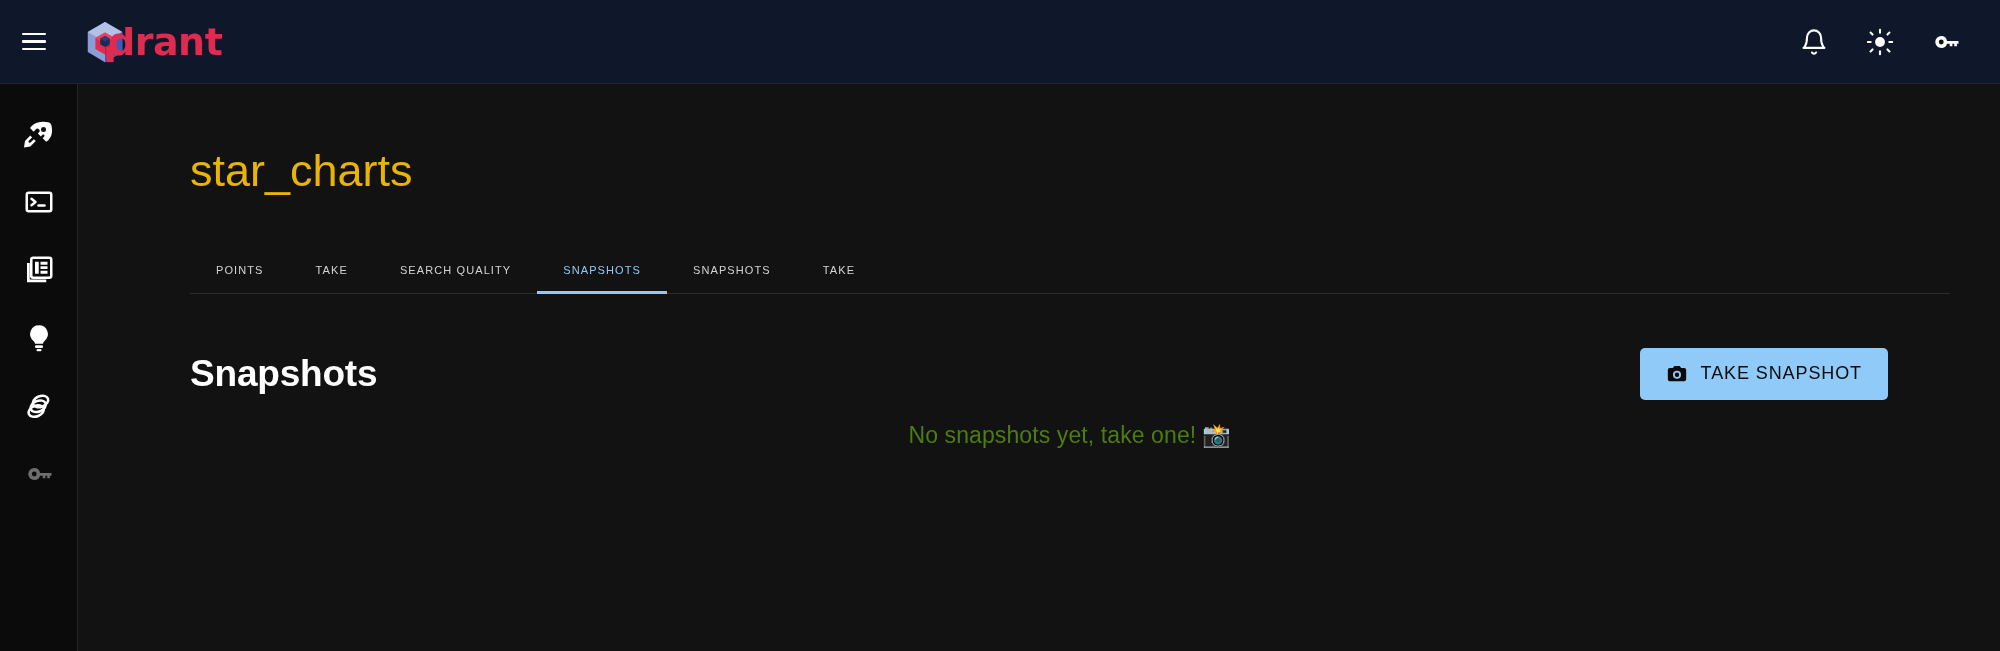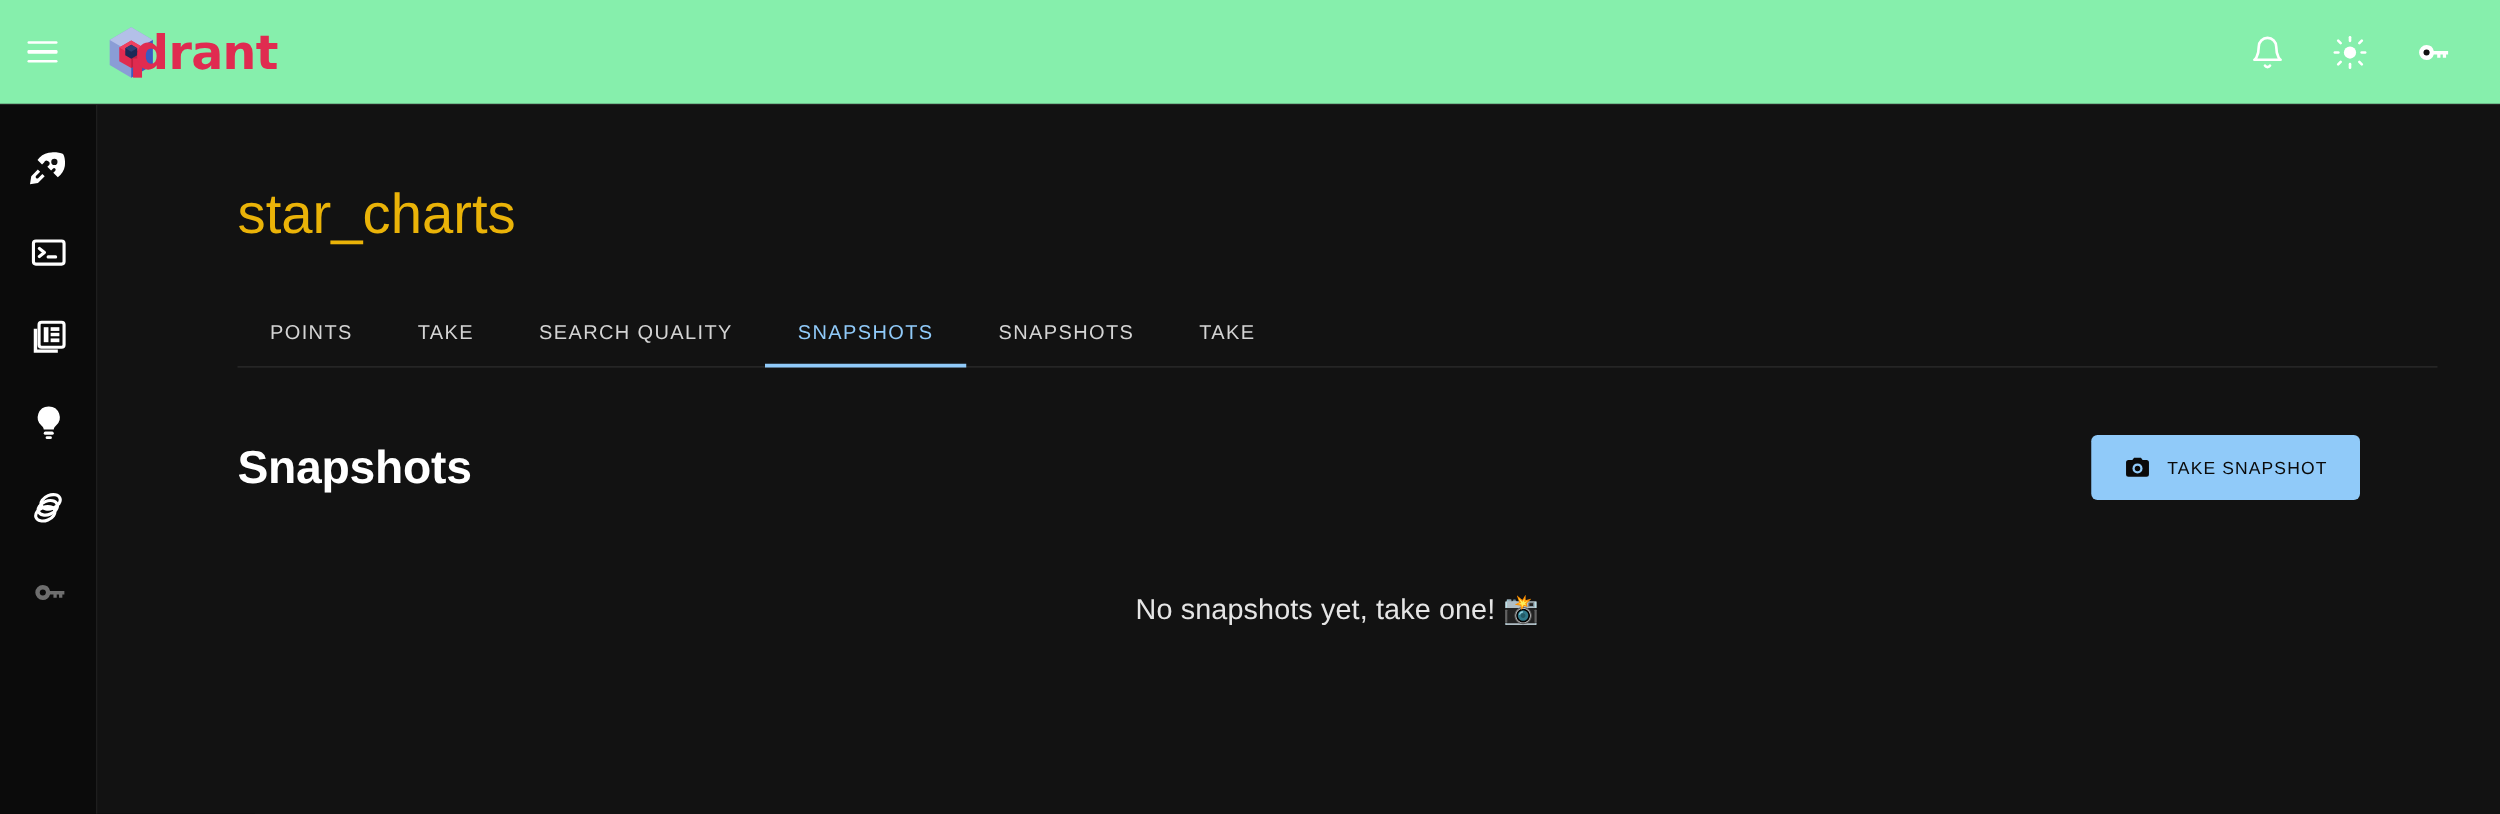--- a/index.html
+++ b/index.html
@@ -11,21 +11,21 @@
     font-family: "Liberation Sans", sans-serif;
     -webkit-font-smoothing: antialiased;
   }
 
   
   .appbar {
     position: absolute;
     top: 0; left: 0;
     width: 2000px;
     height: 84px;
-    background: #86efac;
+    background: #0f172a;
     border-bottom: 1px solid #252525;
     display: flex;
     align-items: center;
   }
   .menu-btn {
     width: 56px; height: 56px;
     margin-left: 6px;
     display: flex; align-items: center; justify-content: center;
     cursor: pointer; border-radius: 50%;
   }
@@ -110,21 +110,21 @@
   .tabs {
     margin: 42px 0 0 112px;
     width: 1760px;
     border-bottom: 1px solid #2c2c2c;
     display: flex;
     align-items: flex-end;
     height: 56px;
     position: relative;
   }
   .tab {
-    font-size: 16px;
+    font-size: 11px;
     letter-spacing: 1.1px;
     color: #d4d4d4;
     padding: 0 26px 17px 26px;
     cursor: pointer;
     white-space: nowrap;
     font-weight: 400;
     position: relative;
   }
   .tab.active { color: #90caf9; }
   .tab.active::after {
@@ -152,34 +152,34 @@
   .btn-primary {
     background: #90caf9;
     color: #0a0a0a;
     border: none;
     border-radius: 5px;
     height: 52px;
     padding: 0 26px;
     display: inline-flex;
     align-items: center;
     gap: 13px;
-    font-size: 14px;
+    font-size: 18px;
     letter-spacing: 0.9px;
     font-weight: 500;
     cursor: pointer;
     font-family: "Liberation Sans", sans-serif;
   }
   .btn-primary svg { display: block; }
 
   .empty-state {
-    margin-top: 72px;
+    margin-top: 20px;
     width: 1760px;
     margin-left: 112px;
     text-align: center;
-    color: #e5e5e5;
+    color: #4d7c0f;
     font-size: 23px;
     letter-spacing: 0.1px;
   }
   .empty-state .emoji { font-family: "DejaVu Sans", sans-serif; }
 </style>
 </head>
 <body>
 
 <div class="appbar">
 

